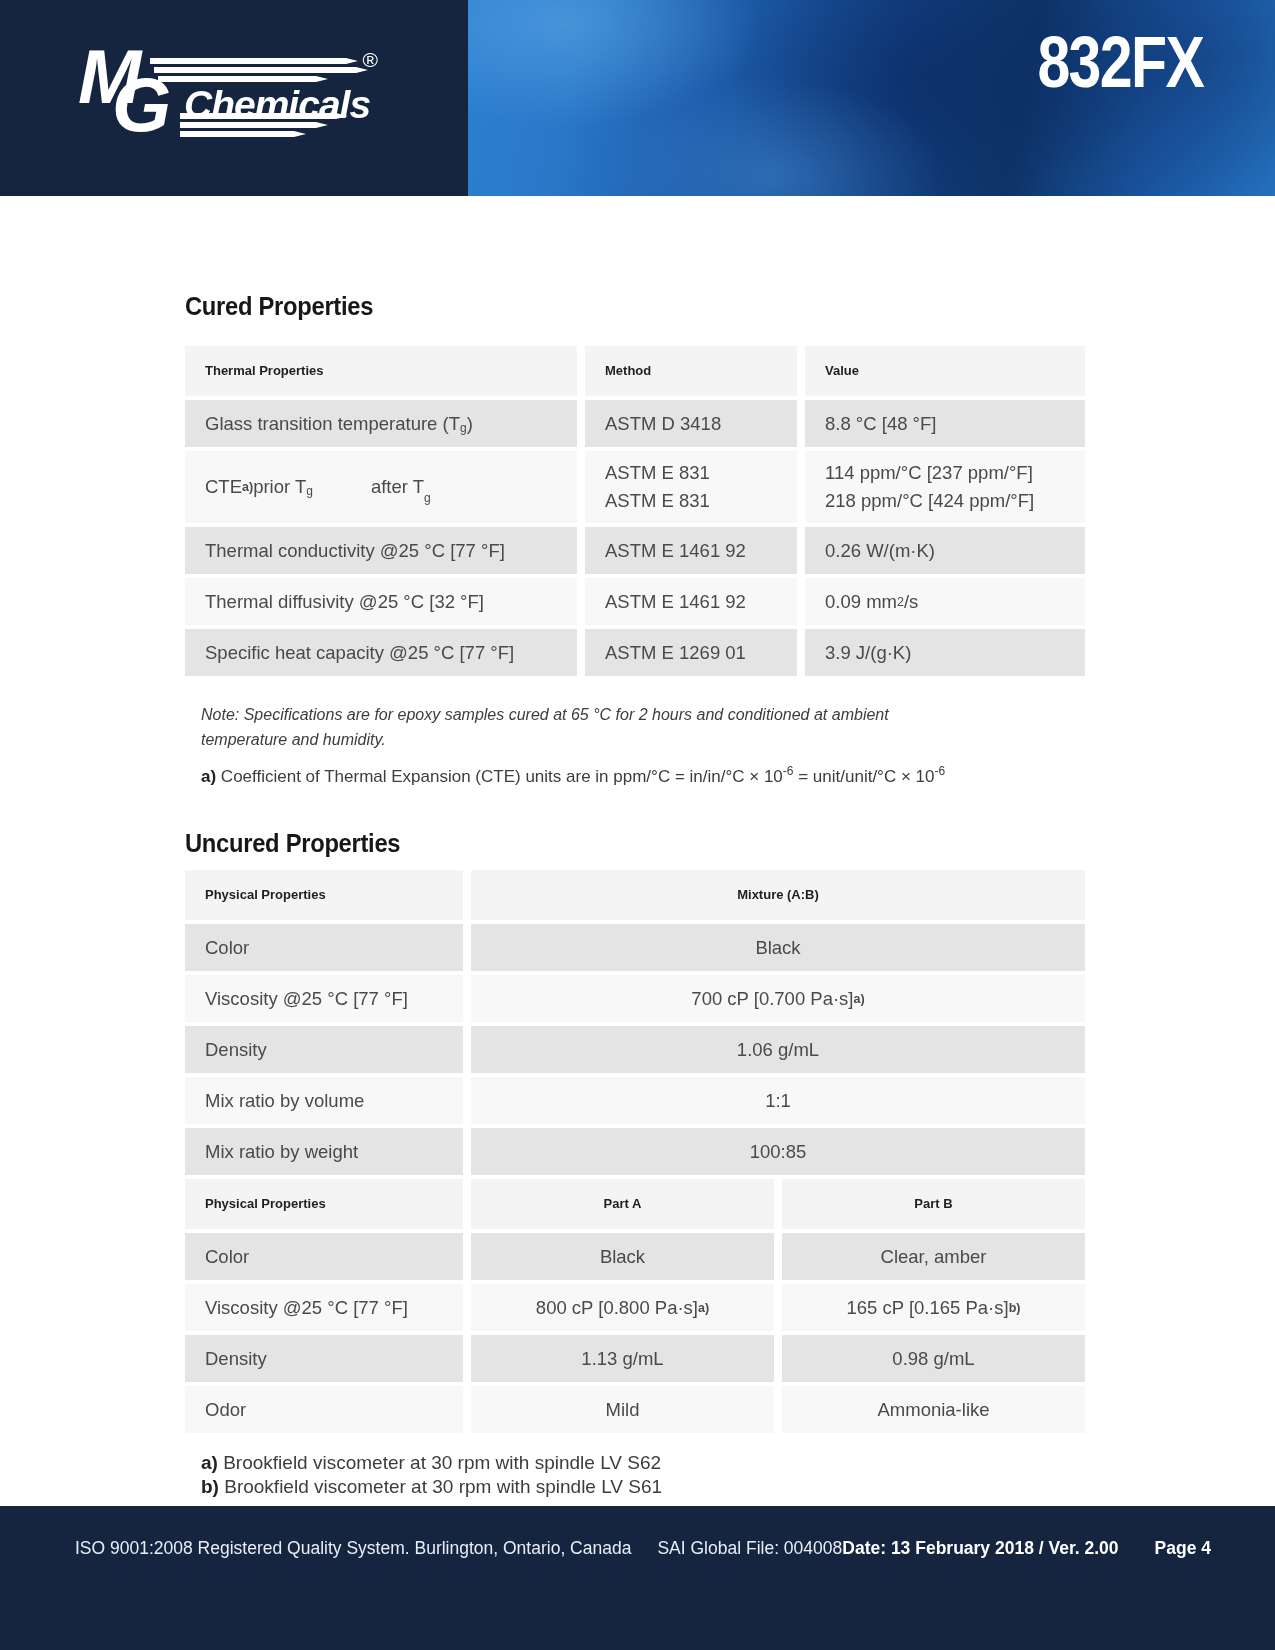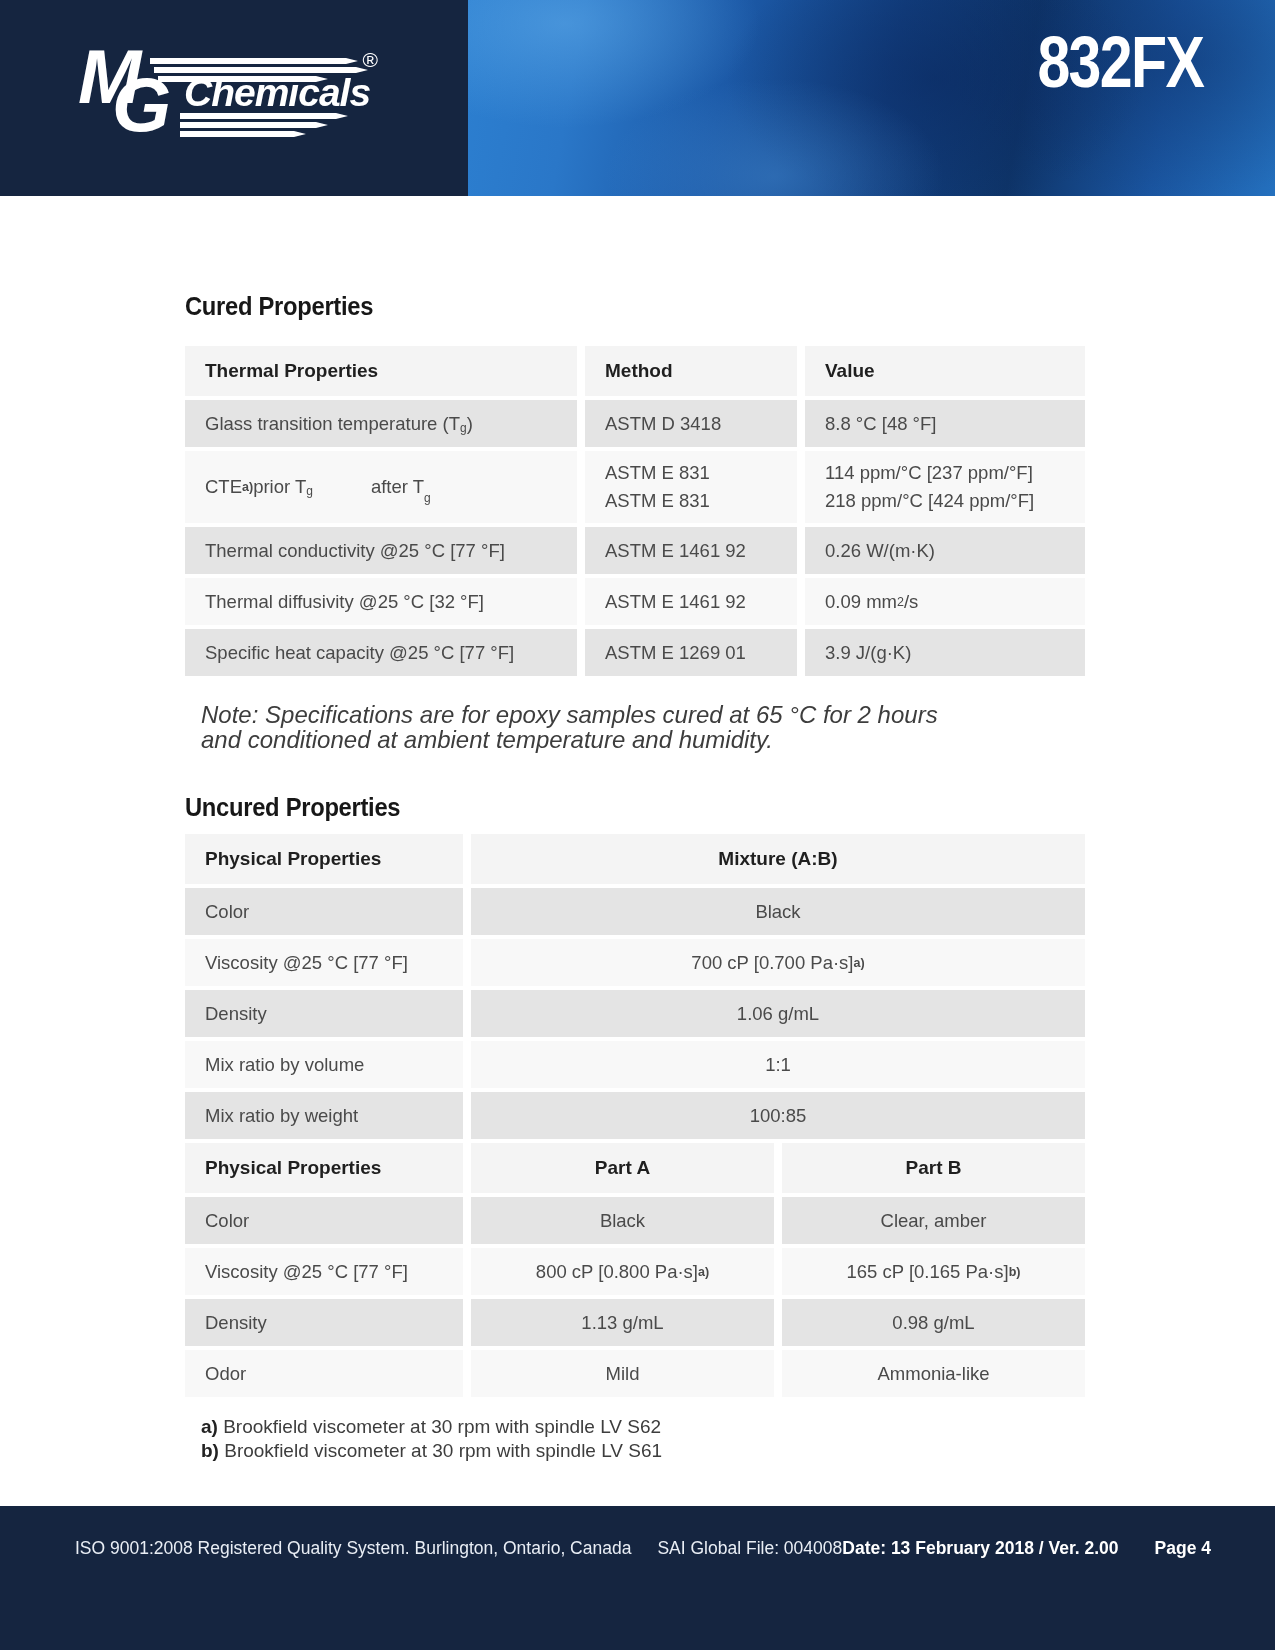--- a/index.html
+++ b/index.html
@@ -21,21 +21,21 @@
   .product-code {
     position:absolute; top:26px; right:72px;
     color:#ffffff; font-size:72px; font-weight:bold; letter-spacing:-2px; line-height:1;
     transform:scaleX(0.82); transform-origin:right center;
   }
 
   
   .logo { position:absolute; left:72px; top:45px; width:312px; height:102px; color:#fff; }
   .logo-m   { position:absolute; left:6px;  top:-6px;  font-size:76px; font-weight:bold; font-style:italic; line-height:1; }
   .logo-g   { position:absolute; left:40px; top:22px; font-size:76px; font-weight:bold; font-style:italic; line-height:1; }
-  .logo-chem{ position:absolute; left:112px; top:28px; font-size:39px; font-weight:bold; font-style:italic; line-height:1; letter-spacing:-1px; }
+  .logo-chem{ position:absolute; left:112px; top:40px; font-size:39px; font-weight:bold; font-style:italic; line-height:1; letter-spacing:-1px; }
   .logo-reg { position:absolute; right:6px; top:3px; font-size:21px; font-weight:normal; }
   .stripe { position:absolute; height:6px; background:#ffffff;
             clip-path:polygon(0 0, calc(100% - 12px) 0, 100% 50%, calc(100% - 12px) 100%, 0 100%); }
   .s1 { left:78px;  top:13px; width:208px; }
   .s2 { left:82px;  top:22px; width:214px; }
   .s3 { left:86px;  top:31px; width:170px; }
   .s4 { left:108px; top:68px; width:168px; }
   .s5 { left:108px; top:77px; width:148px; }
   .s6 { left:108px; top:86px; width:126px; }
 
@@ -46,30 +46,30 @@
   h2.second { margin-top:40px; }
 
   .tbl { display:grid; column-gap:8px; row-gap:4px; width:900px; }
   .t1  { grid-template-columns:392px 212px 280px; margin-top:25px; }
   .t2a { grid-template-columns:278px 614px; margin-top:12px; }
   .t2b { grid-template-columns:278px 303px 303px; margin-top:4px; }
 
   .cell { display:flex; align-items:center; min-height:47px; padding:4px 20px;
           background:#e4e4e4; color:#4a4a4a; font-size:18.5px; line-height:1.5; }
   .cell.light { background:#f8f8f8; }
-  .cell.head  { background:#f4f4f4; min-height:50px; font-weight:bold; color:#1f1f1f; font-size:19px; }
+  .cell.head  { background:#f4f4f4; min-height:50px; font-weight:bold; color:#1f1f1f; font-size:13px; }
   .cell.tall  { min-height:72px; }
   .cell.center{ justify-content:center; text-align:center; }
 
   .cell sub { font-size:12px; line-height:0; position:relative; top:4px; }
   .cell sup, .fn-sup { font-size:12.5px; line-height:0; vertical-align:super; }
   .fn-sup { font-weight:bold; }
   .cte-indent { padding-left:58px; }
 
-  .note { margin:26px 0 0 16px; width:760px; font-style:italic; font-size:24px; line-height:25px; color:#3d3d3d; }
+  .note { margin:26px 0 0 16px; width:760px; font-style:italic; font-size:16px; line-height:25px; color:#3d3d3d; }
   .footnote { margin:14px 0 0 16px; font-size:17px; line-height:22px; color:#3d3d3d; }
   .footnote b, .footnotes b { color:#222222; }
   .exp { font-size:12px; line-height:0; vertical-align:super; }
   .footnotes { margin:18px 0 0 16px; font-size:19px; line-height:24px; color:#3d3d3d; }
 
   
   .footer { position:absolute; left:0; right:0; bottom:0; height:144px; background:#152540; color:#e9eef5; }
   .footer-row { display:flex; align-items:baseline; padding:32px 78px 0 75px; font-size:17.5px; white-space:nowrap; }
   .footer-file { margin-left:26px; }
   .footer-right { margin-left:auto; display:flex; gap:36px; font-weight:bold; color:#ffffff; }
@@ -120,20 +120,21 @@
       <div class="cell light">Thermal diffusivity @25 °C [32 °F]</div>
       <div class="cell light">ASTM E 1461 92</div>
       <div class="cell light">0.09 mm<sup>2</sup>/s</div>
 
       <div class="cell">Specific heat capacity @25 °C [77 °F]</div>
       <div class="cell">ASTM E 1269 01</div>
       <div class="cell">3.9 J/(g·K)</div>
     </div>
 
     <p class="note">Note: Specifications are for epoxy samples cured at 65 °C for 2 hours and conditioned at ambient temperature and humidity.</p>
+    <p class="footnote"><b>a)</b> Coefficient of Thermal Expansion (CTE) units are in ppm/°C = in/in/°C × 10<sup class="exp">-6</sup> = unit/unit/°C × 10<sup class="exp">-6</sup></p>
 
     <h2 class="section second">Uncured Properties</h2>
 
     <div class="tbl t2a">
       <div class="cell head">Physical Properties</div>
       <div class="cell head center">Mixture (A:B)</div>
 
       <div class="cell">Color</div>
       <div class="cell center">Black</div>
 

